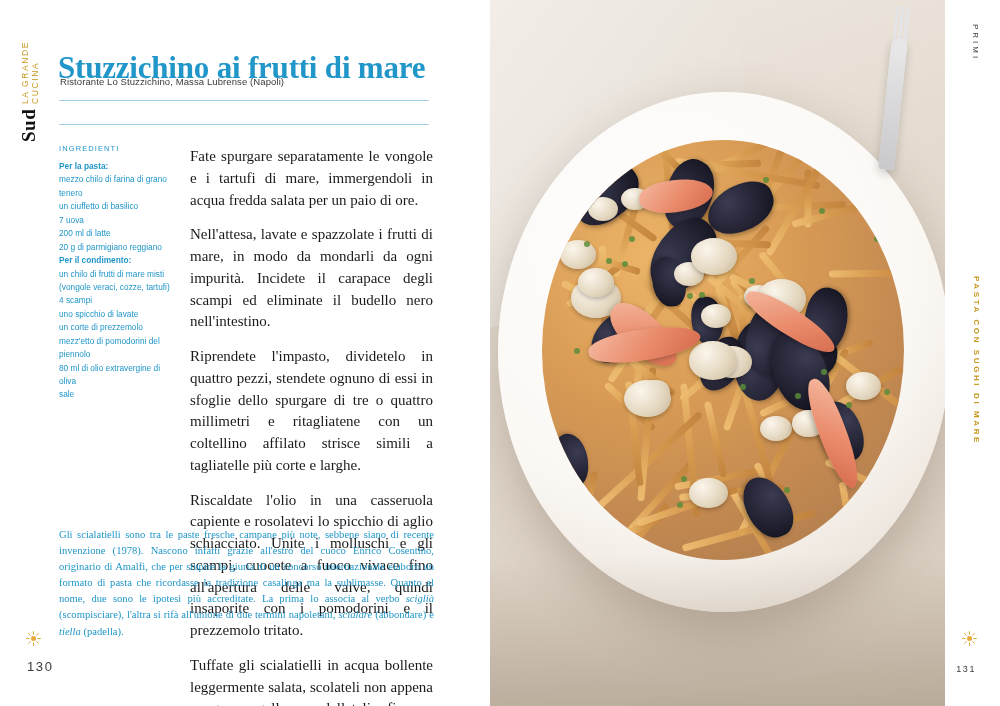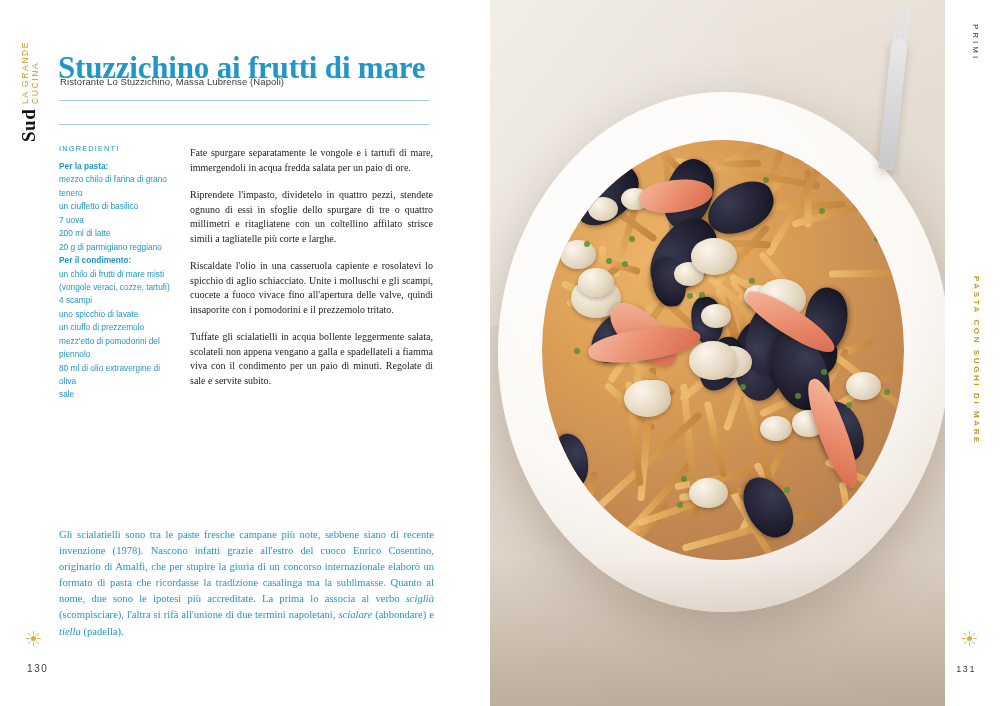--- a/index.html
+++ b/index.html
@@ -127,21 +127,21 @@
   }
   .body-col {
     position: absolute;
     left: 190px;
     top: 146px;
     width: 243px;
   }
   .body-col p {
     margin: 0 0 13px 0;
     font-family: "Liberation Serif", serif;
-    font-size: 10px;
+    font-size: 15px;
     line-height: 1.45;
     color: #1a1a1a;
     text-align: justify;
   }
   .note-block {
     position: absolute;
     left: 59px;
     top: 527px;
     width: 375px;
     font-family: "Liberation Serif", serif;
@@ -151,21 +151,21 @@
     text-align: justify;
   }
   .note-block i {
     font-style: italic;
   }
   .folio-left {
     position: absolute;
     left: 27px;
     bottom: 32px;
     font-family: "Liberation Sans", sans-serif;
-    font-size: 10px;
+    font-size: 13px;
     letter-spacing: 1.6px;
     color: #3a3a3a;
     text-align: right;
   }
   .sun-left {
     position: absolute;
     left: 26px;
     bottom: 56px;
   }
   
@@ -358,29 +358,30 @@
           <div class="bold">Per la pasta:</div>
           <div>mezzo chilo di farina di grano tenero</div>
           <div>un ciuffetto di basilico</div>
           <div>7 uova</div>
           <div>200 ml di latte</div>
           <div>20 g di parmigiano reggiano</div>
           <div class="bold">Per il condimento:</div>
           <div>un chilo di frutti di mare misti (vongole veraci, cozze, tartufi)</div>
           <div>4 scampi</div>
           <div>uno spicchio di lavate</div>
-          <div>un ciuffo di prezzemolo</div>
+          <div>un corte di prezzemolo</div>
           <div>mezz'etto di pomodorini del piennolo</div>
           <div>80 ml di olio extravergine di oliva</div>
           <div>sale</div>
         </div>
     </div>
 
     <div class="body-col" id="steps-col">
         <p>Fate spurgare separatamente le vongole e i tartufi di mare, immergendoli in acqua fredda salata per un paio di ore.</p>
+        <p>Nell'attesa, lavate e spazzolate i frutti di mare, in modo da mondarli da ogni impurità. Incidete il carapace degli scampi ed eliminate il budello nero nell'intestino.</p>
         <p>Riprendete l'impasto, dividetelo in quattro pezzi, stendete ognuno di essi in sfoglie dello spurgare di tre o quattro millimetri e ritagliatene con un coltellino affilato strisce simili a tagliatelle più corte e larghe.</p>
         <p>Riscaldate l'olio in una casseruola capiente e rosolatevi lo spicchio di aglio schiacciato. Unite i molluschi e gli scampi, cuocete a fuoco vivace fino all'apertura delle valve, quindi insaporite con i pomodorini e il prezzemolo tritato.</p>
         <p>Tuffate gli scialatielli in acqua bollente leggermente salata, scolateli non appena vengano a galla e spadellateli a fiamma viva con il condimento per un paio di minuti. Regolate di sale e servite subito.</p>
       </div>
 
     <div class="note-block" id="note-block">Gli scialatielli sono tra le paste fresche campane più note, sebbene siano di recente invenzione (1978). Nascono infatti grazie all'estro del cuoco Enrico Cosentino, originario di Amalfi, che per stupire la giuria di un concorso internazionale elaborò un formato di pasta che ricordasse la tradizione casalinga ma la sublimasse. Quanto al nome, due sono le ipotesi più accreditate. La prima lo associa al verbo <i>sciglià</i> (scompisciare), l'altra si rifà all'unione di due termini napoletani, <i>scialare</i> (abbondare) e <i>tiella</i> (padella).</div>
 
     <div class="sun-left">
       <svg class="sun" viewBox="0 0 24 24" width="15" height="15" aria-hidden="true">
         <circle cx="12" cy="12" r="4" fill="#e8a93a"></circle>

